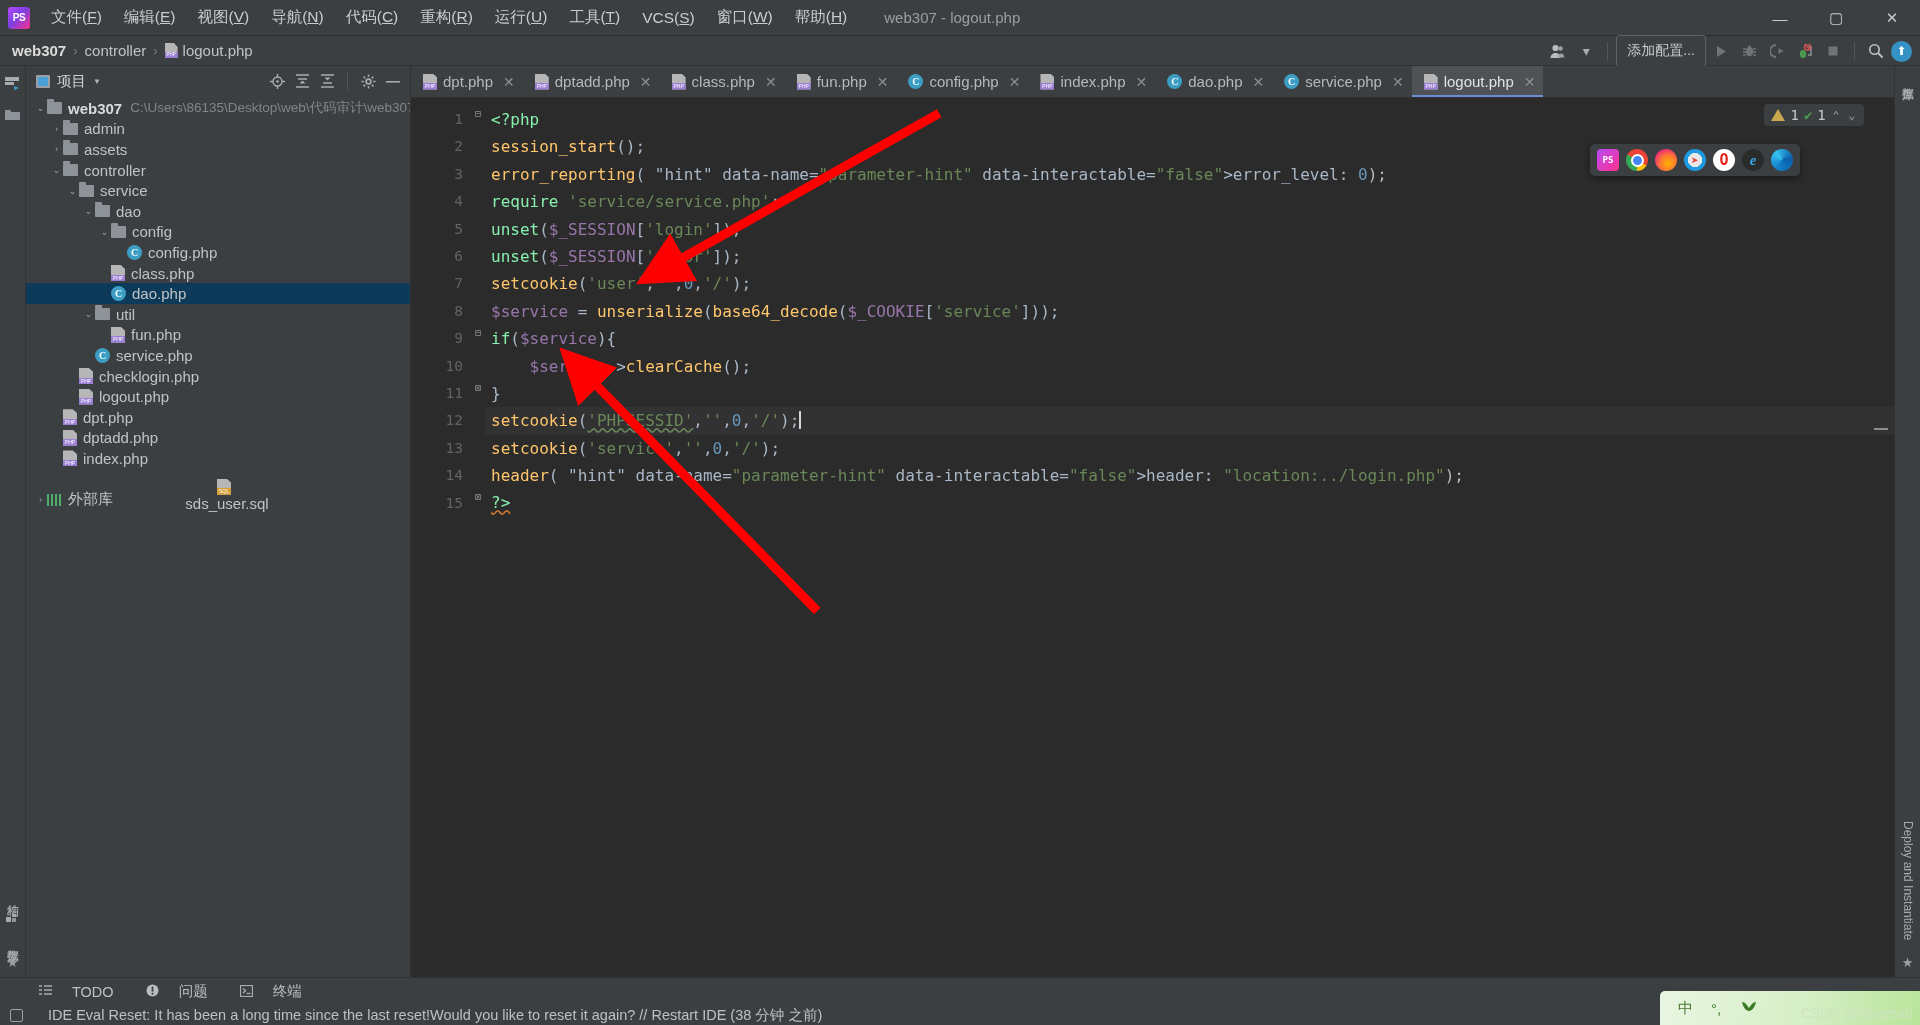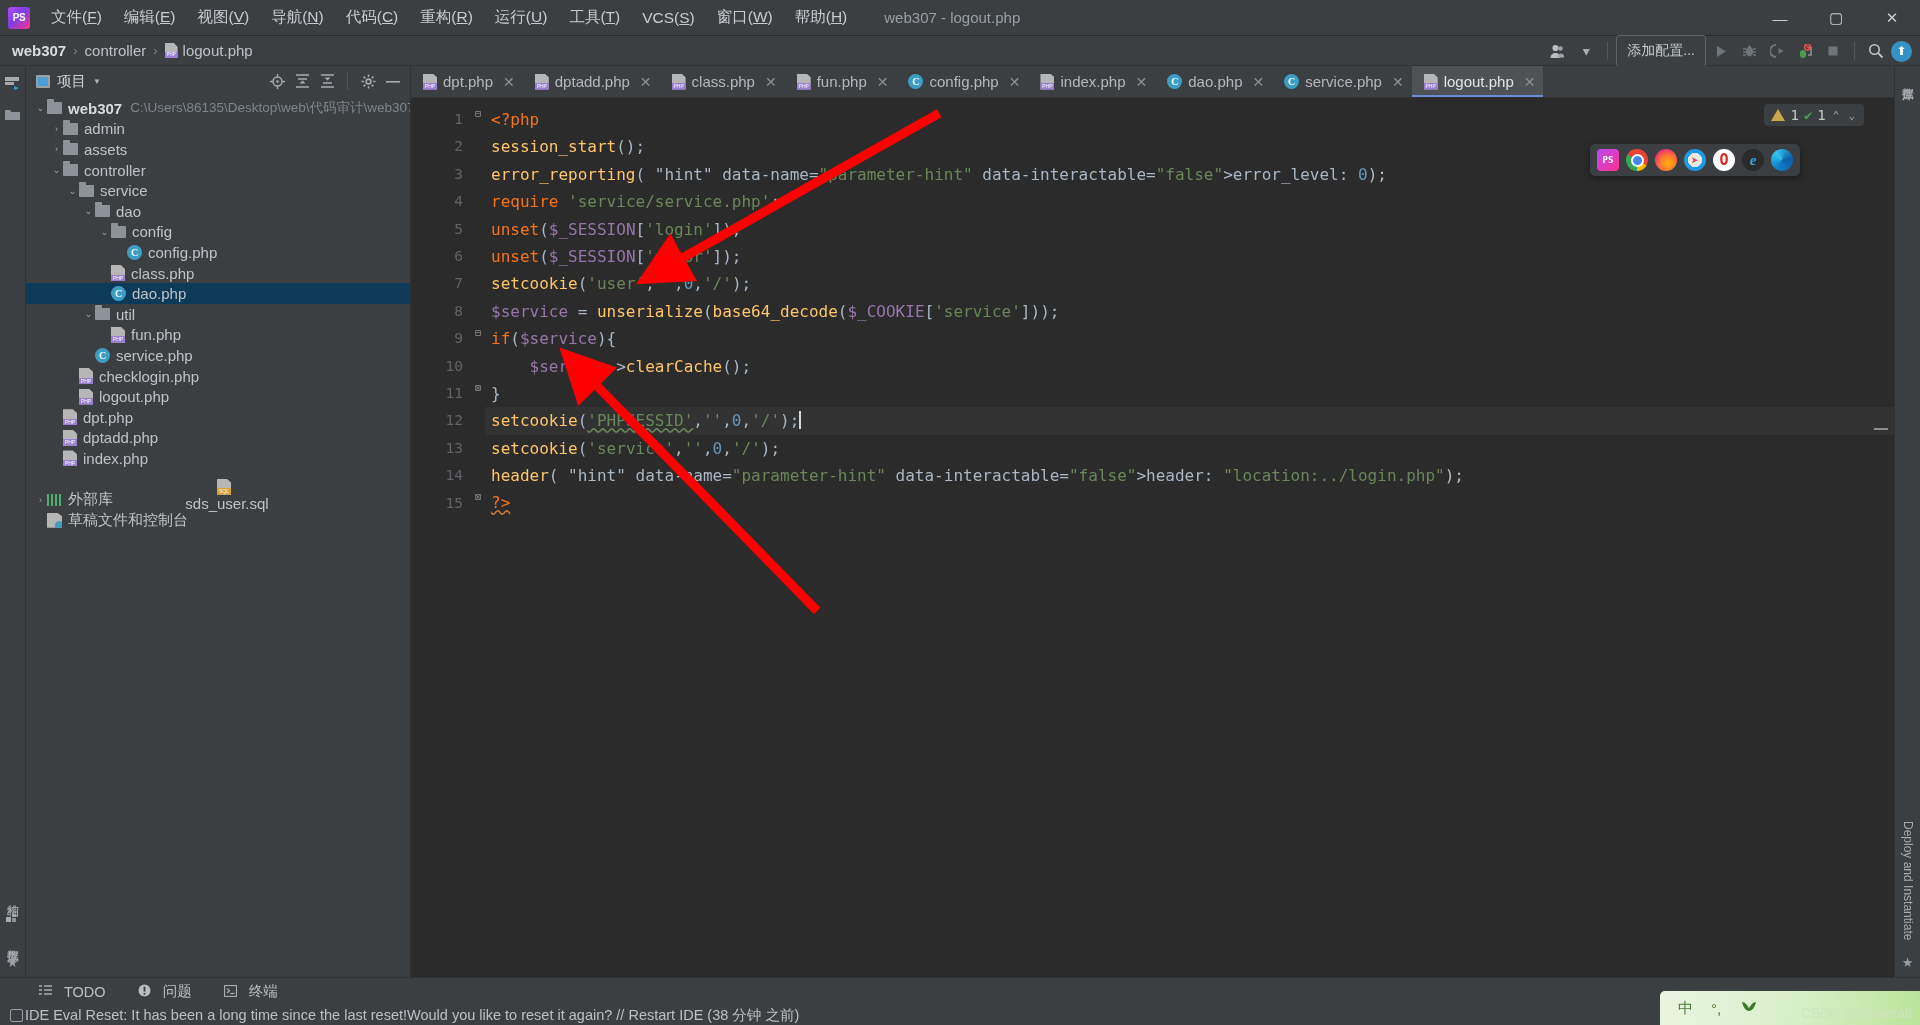--- a/index.html
+++ b/index.html
@@ -116,21 +116,21 @@
     color:#606366; font-size:14.5px; line-height:27.4px; background:#2b2b2b; user-select:none;}
   .gutter div{ padding-right:8px; }
   .fold-col{ width:14px; flex:none; padding-top:8px; position:relative; }
   .fold{ position:absolute; left:2px; width:10px; height:10px; color:#8a8f93;
     font-size:10px; line-height:10px; text-align:center; }
   .code{ flex:1; padding:8px 0 0 6px; font-size:16px; line-height:27.4px;
     position:relative; white-space:pre; min-width:0; }
   .code .ln{ height:27.4px; }
   .code .ln.cur{ background:#323232; margin-left:-6px; padding-left:6px; }
 
-  .kw{ color:#f97316; }
+  .kw{ color:#86efac; }
   .fn{ color:#ffc66d; }
   .var{ color:#9876aa; }
   .str{ color:#6a8759; }
   .num{ color:#6897bb; }
   .pl{ color:#a9b7c6; }
   .sq{ text-decoration:underline wavy #6a8759; text-decoration-skip-ink:none; }
   .sq-o{ text-decoration:underline wavy #cc7832; text-decoration-skip-ink:none; }
   .caret{ display:inline-block; width:1.5px; height:18px; background:#d6d6d6;
     vertical-align:-3px; }
 
@@ -163,24 +163,24 @@
   .scroll-mark{ position:absolute; right:6px; top:330px; width:14px; height:2px;
     background:#8d8d8d; }
 
   
   .anno{ position:absolute; inset:0; pointer-events:none; z-index:7; }
 
   
   .bottombar{ height:28px; background:#3c3f41; display:flex; align-items:center;
     border-top:1px solid #323232; padding-left:34px; gap:22px; font-size:14.5px;
     color:#bcc0c4; }
-  .bb-item{ display:flex; align-items:center; gap:12px; padding:2px 5px; }
+  .bb-item{ display:flex; align-items:center; gap:20px; padding:2px 5px; }
   .statusbar{ height:20px; background:#3c3f41; display:flex; align-items:center;
     padding:0 8px 0 10px; font-size:14.5px; color:#bcc0c4; position:relative; }
-  .sb-left{ display:flex; align-items:center; gap:2px; }
+  .sb-left{ display:flex; align-items:center; gap:25px; }
   .sb-ico{ width:13px; height:13px; border:1.5px solid #9aa0a5; border-radius:2px; }
   .sb-right{ margin-left:auto; display:flex; align-items:center; gap:20px; padding-right:4px;}
   .ime{ position:absolute; right:0; bottom:0; width:260px; height:34px;
     background:linear-gradient(100deg,#e9f5e2 0%,#d6efc6 55%,#b9e49a 100%);
     display:flex; align-items:center; gap:18px; padding-left:18px;
     border-radius:5px 0 0 0; color:#4a7a32; font-size:15px; }
   .ime-wm{ position:absolute; right:8px; bottom:4px; color:#cfe3c0; font-size:14px; }
 </style>
 </head>
 <body>
@@ -431,25 +431,20 @@
         </div>
         <div class="row" style="padding-left: 24px; flex-direction: column;">
           <span class="arrow blank">·</span>
           <span class="ficon sql"></span>
           <span class="lbl">sds_user.sql</span>
         </div>
         <div class="row" style="padding-left: 8px;">
           <span class="arrow">›</span>
           <span class="libico"></span>
           <span class="lbl">外部库</span>
-        </div>
-        <div class="row" style="padding-left: 8px;">
-          <span class="arrow blank">·</span>
-          <span class="scratchico"></span>
-          <span class="lbl">草稿文件和控制台</span>
         </div>
       </div>
   </div>
 
   <div class="editor-wrap">
     <div class="tabs" id="editor-tabs">
         <div class="tab">
           <span class="ficon php" style="margin-right: 0px;"></span>
           <span>dpt.php</span>
           <span class="tab-x">✕</span>

